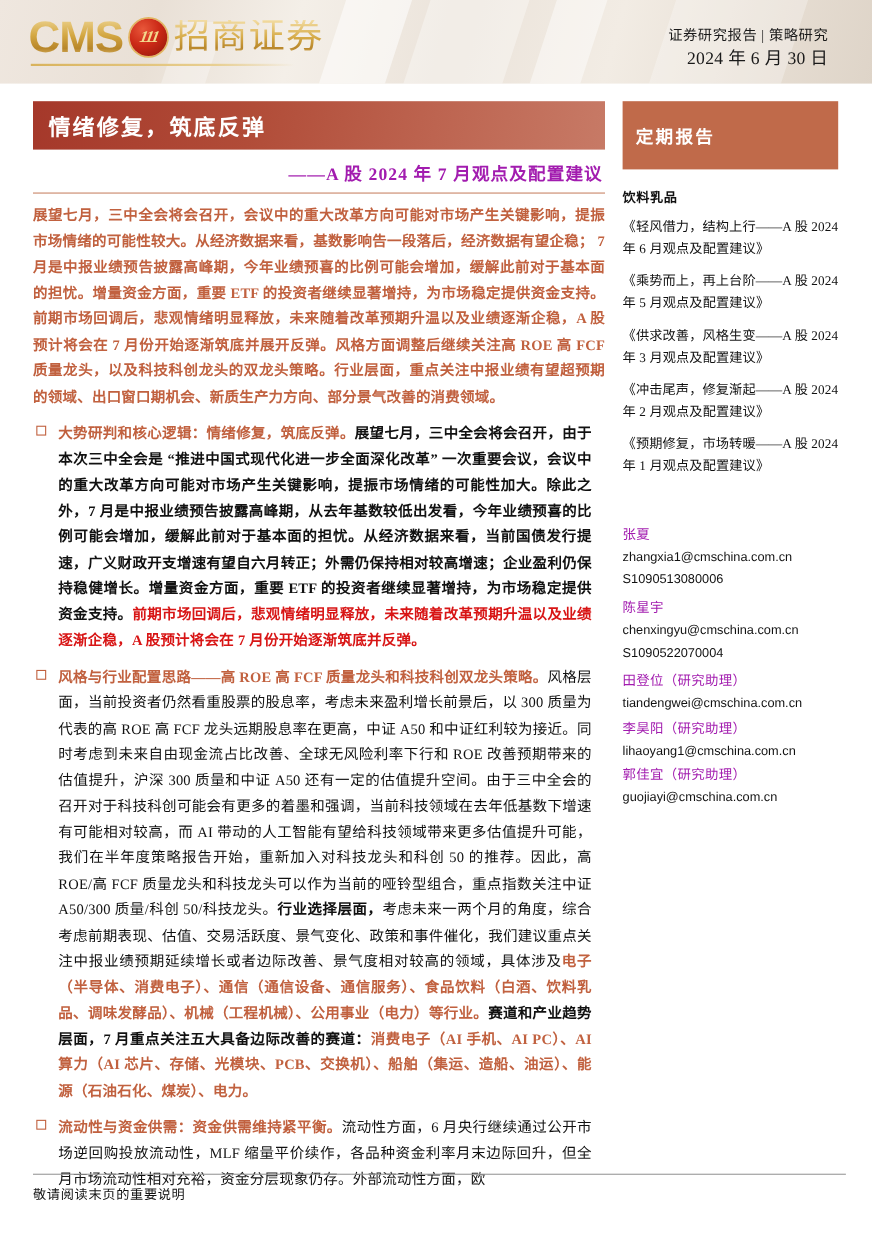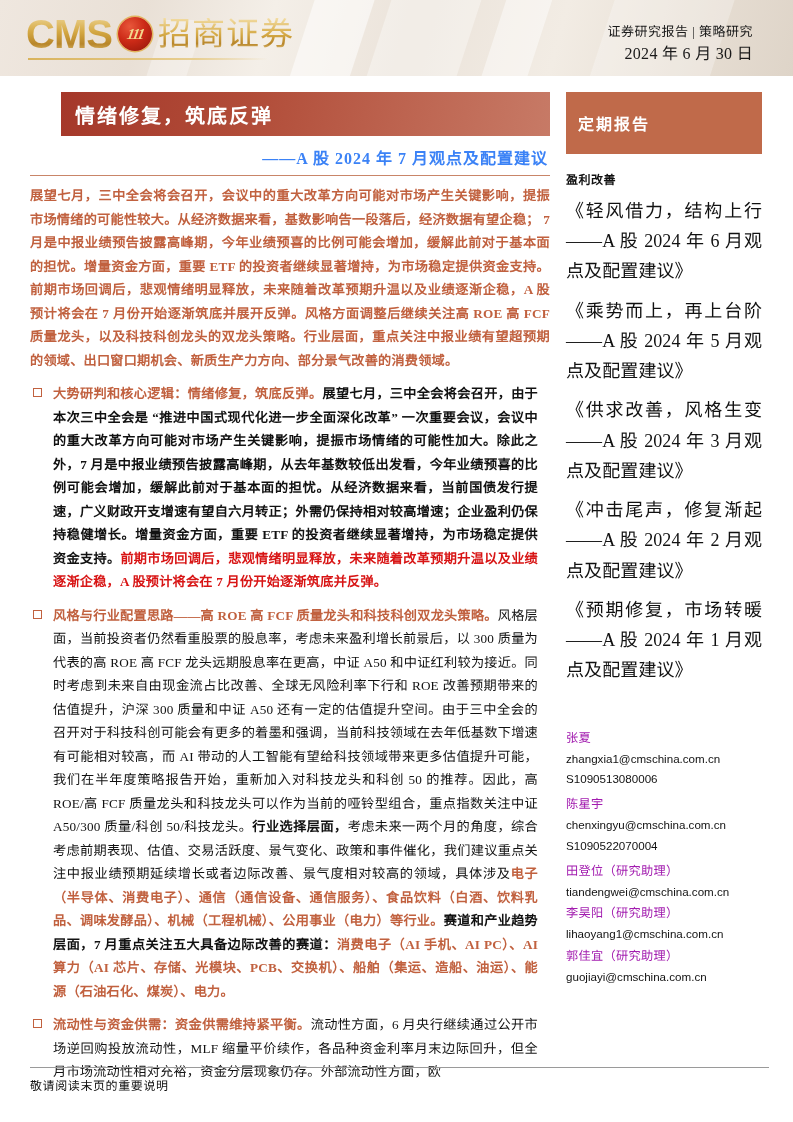--- a/index.html
+++ b/index.html
@@ -133,37 +133,36 @@
   .col-side { width: 196px; flex: 0 0 196px; }
 
   
   .title-band {
     height: 44px;
     background: linear-gradient(100deg, #a5382a 0%, #b14c38 38%, #bd6450 70%, #c77a66 100%);
     display: flex;
     align-items: center;
     padding-left: 14px;
     box-sizing: border-box;
-    margin-left: 31px;
   }
   .title-band h1 {
     margin: 0;
     color: #ffffff;
     font-size: 20px;
     font-weight: bold;
     letter-spacing: 2px;
     font-family: "Liberation Serif", serif;
   }
   .subtitle-row {
     text-align: right;
     padding: 9px 2px 6px 0;
     border-bottom: 1.5px solid #c98568;
   }
   .subtitle-row .sub {
-    color: #3b82f6;
+    color: #a21caf;
     font-size: 16px;
     font-weight: bold;
     letter-spacing: 1px;
   }
 
   
   .summary {
     color: #c1613f;
     font-weight: bold;
     font-size: 13.2px;
@@ -227,21 +226,21 @@
     letter-spacing: 2px;
   }
   .side-section-title {
     font-size: 12px;
     font-weight: bold;
     color: #111;
     margin: 16px 0 8px 0;
     letter-spacing: 0.5px;
   }
   .rel-report {
-    font-size: 18px;
+    font-size: 12px;
     line-height: 1.68;
     color: #111;
     margin: 0 0 9px 0;
     text-align: justify;
     text-indent: 0;
     letter-spacing: 0.1px;
   }
   .analysts { margin-top: 42px; }
   .an-name {
     font-size: 12.2px;
@@ -340,21 +339,21 @@
       </div>
     </div>
 
   </div>
 
   <div class="col-side">
     <div class="side-band">
       <h2>定期报告</h2>
     </div>
 
-    <div class="side-section-title">盈利改善</div>
+    <div class="side-section-title">饮料乳品</div>
 
     <div>
       <p class="rel-report">《轻风借力，结构上行——A 股 2024 年 6 月观点及配置建议》</p>
       <p class="rel-report">《乘势而上，再上台阶——A 股 2024 年 5 月观点及配置建议》</p>
       <p class="rel-report">《供求改善，风格生变——A 股 2024 年 3 月观点及配置建议》</p>
       <p class="rel-report">《冲击尾声，修复渐起——A 股 2024 年 2 月观点及配置建议》</p>
       <p class="rel-report">《预期修复，市场转暖——A 股 2024 年 1 月观点及配置建议》</p>
     </div>
 
     <div class="analysts">

